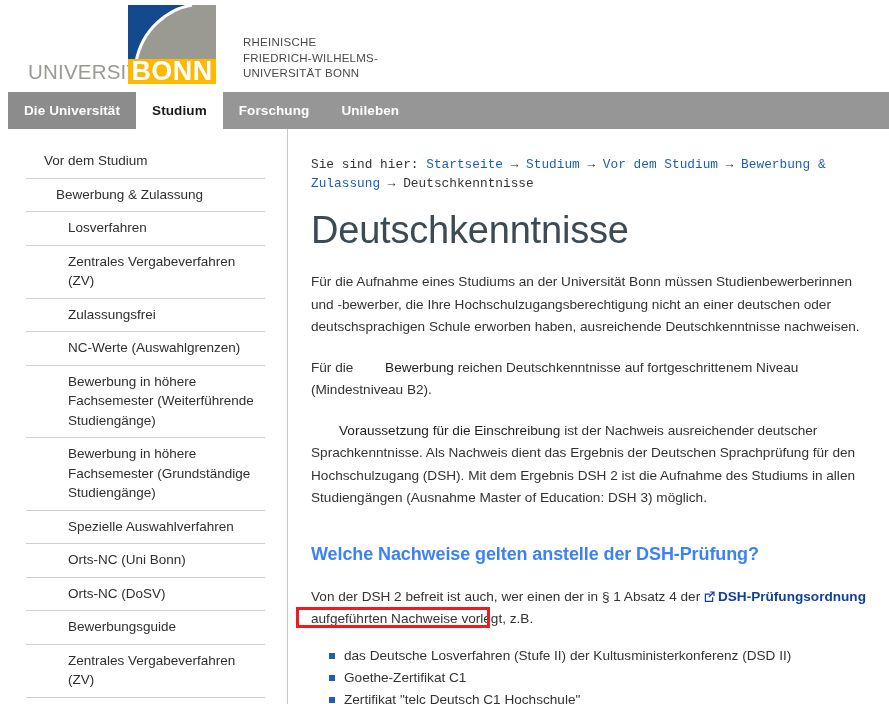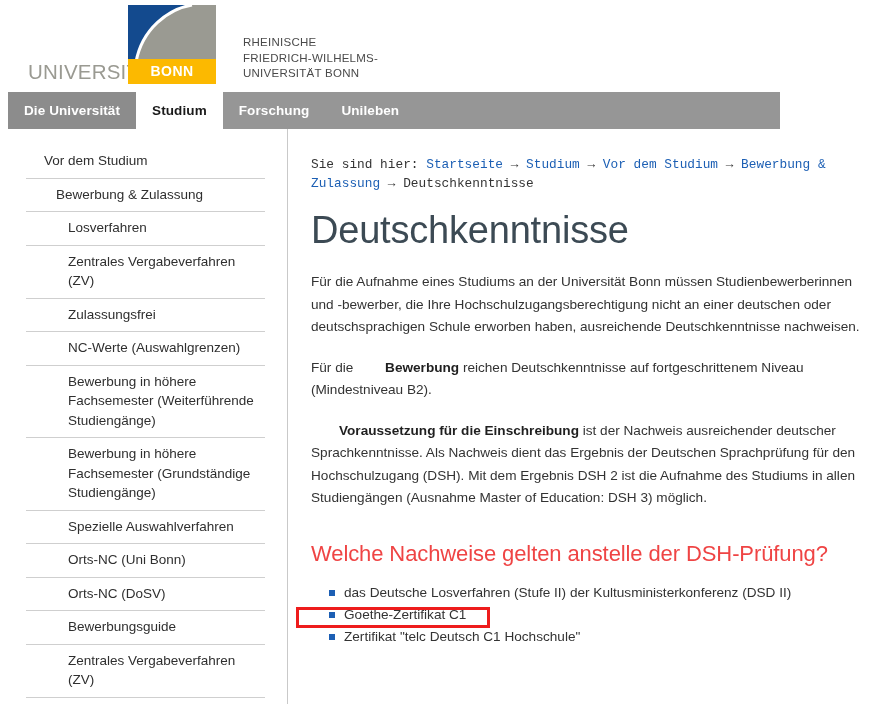--- a/index.html
+++ b/index.html
@@ -62,21 +62,21 @@
     white-space: nowrap;
   }
   .logo-bonn {
     position: absolute;
     left: 100px;
     top: 0px;
     width: 88px;
     height: 25px;
     background: #fcb900;
     color: #ffffff;
-    font-size: 14px;
+    font-size: 27px;
     font-weight: 700;
     line-height: 25px;
     text-align: center;
     letter-spacing: 0.4px;
   }
   .logo-text {
     position: absolute;
     left: 215px;
     top: 30px;
     font-size: 11.5px;
@@ -84,21 +84,21 @@
     color: #4a4a4a;
     letter-spacing: 0.25px;
     white-space: nowrap;
   }
 
   
   .mainnav {
     position: absolute;
     left: 8px;
     top: 92px;
-    width: 772px;
+    width: 881px;
     height: 37px;
     background: #969696;
   }
   .mainnav-inner {
     display: flex;
     align-items: stretch;
     height: 37px;
   }
   .nav-item {
     display: flex;
@@ -180,33 +180,33 @@
   h1.page-title {
     margin: 14px 0 0 0;
     font-size: 38px;
     font-weight: 300;
     line-height: 46px;
     color: #3c4a54;
     letter-spacing: -0.2px;
   }
   h2.section-title {
     margin: 30px 0 0 0;
-    font-size: 22px;
-    font-weight: 400;
+    font-size: 18px;
+    font-weight: 700;
     line-height: 28px;
-    color: #ef4444;
+    color: #3b82f6;
     letter-spacing: -0.1px;
   }
   p.body {
     margin: 18px 0 0 0;
     font-size: 13.6px;
     line-height: 22.5px;
     color: #333333;
   }
-  p.body b { font-weight: 700; color: #1f1f1f; padding-left: 28px; }
+  p.body b { font-weight: 400; color: #1f1f1f; padding-left: 28px; }
   p.body a.bluelink {
     color: #10409a;
     font-weight: 700;
     text-decoration: none;
   }
 
   
   .extlink-icon {
     display: inline-block;
     width: 11px;
@@ -326,20 +326,26 @@
     <p class="body">
       <span>Für die </span><b>Bewerbung</b><span> reichen Deutschkenntnisse auf fortgeschrittenem Niveau (Mindestniveau B2).</span>
     </p>
 
     <p class="body">
       <b>Voraussetzung für die Einschreibung</b><span> ist der Nachweis ausreichender deutscher Sprachkenntnisse. Als Nachweis dient das Ergebnis der Deutschen Sprachprüfung für den Hochschulzugang (DSH). Mit dem Ergebnis DSH 2 ist die Aufnahme des Studiums in allen Studiengängen (Ausnahme Master of Education: DSH 3) möglich.</span>
     </p>
 
     <h2 class="section-title">Welche Nachweise gelten anstelle der DSH-Prüfung?</h2>
 
+    <p class="body">
+      <span>Von der DSH 2 befreit ist auch, wer einen der in § 1 Absatz 4 der </span><span class="extlink-icon"><svg viewBox="0 0 11 11" xmlns="http://www.w3.org/2000/svg" aria-hidden="true">
+            <path d="M0.8 2.6 h5.2 v1.2 h-4 v6 h6 v-3.6 h1.2 v4.8 h-8.4 z" fill="#10409a"></path>
+            <path d="M6.0 0.4 h4.6 v4.6 h-1.2 v-2.6 l-4.1 4.1 -0.9 -0.9 4.1 -4.1 h-2.5 z" fill="#10409a"></path>
+          </svg></span><a href="#" class="bluelink">DSH-Prüfungsordnung</a><span> aufgeführten Nachweise vorlegt, z.B.</span>
+    </p>
 
     <ul class="proof-list" id="proof-list">
         <li><span>das Deutsche Losverfahren (Stufe II) der Kultusministerkonferenz (DSD II)</span></li>
         <li><span>Goethe-Zertifikat C1</span></li>
         <li><span>Zertifikat "telc Deutsch C1 Hochschule"</span></li>
       </ul>
 
   </main>
 </div>
 

